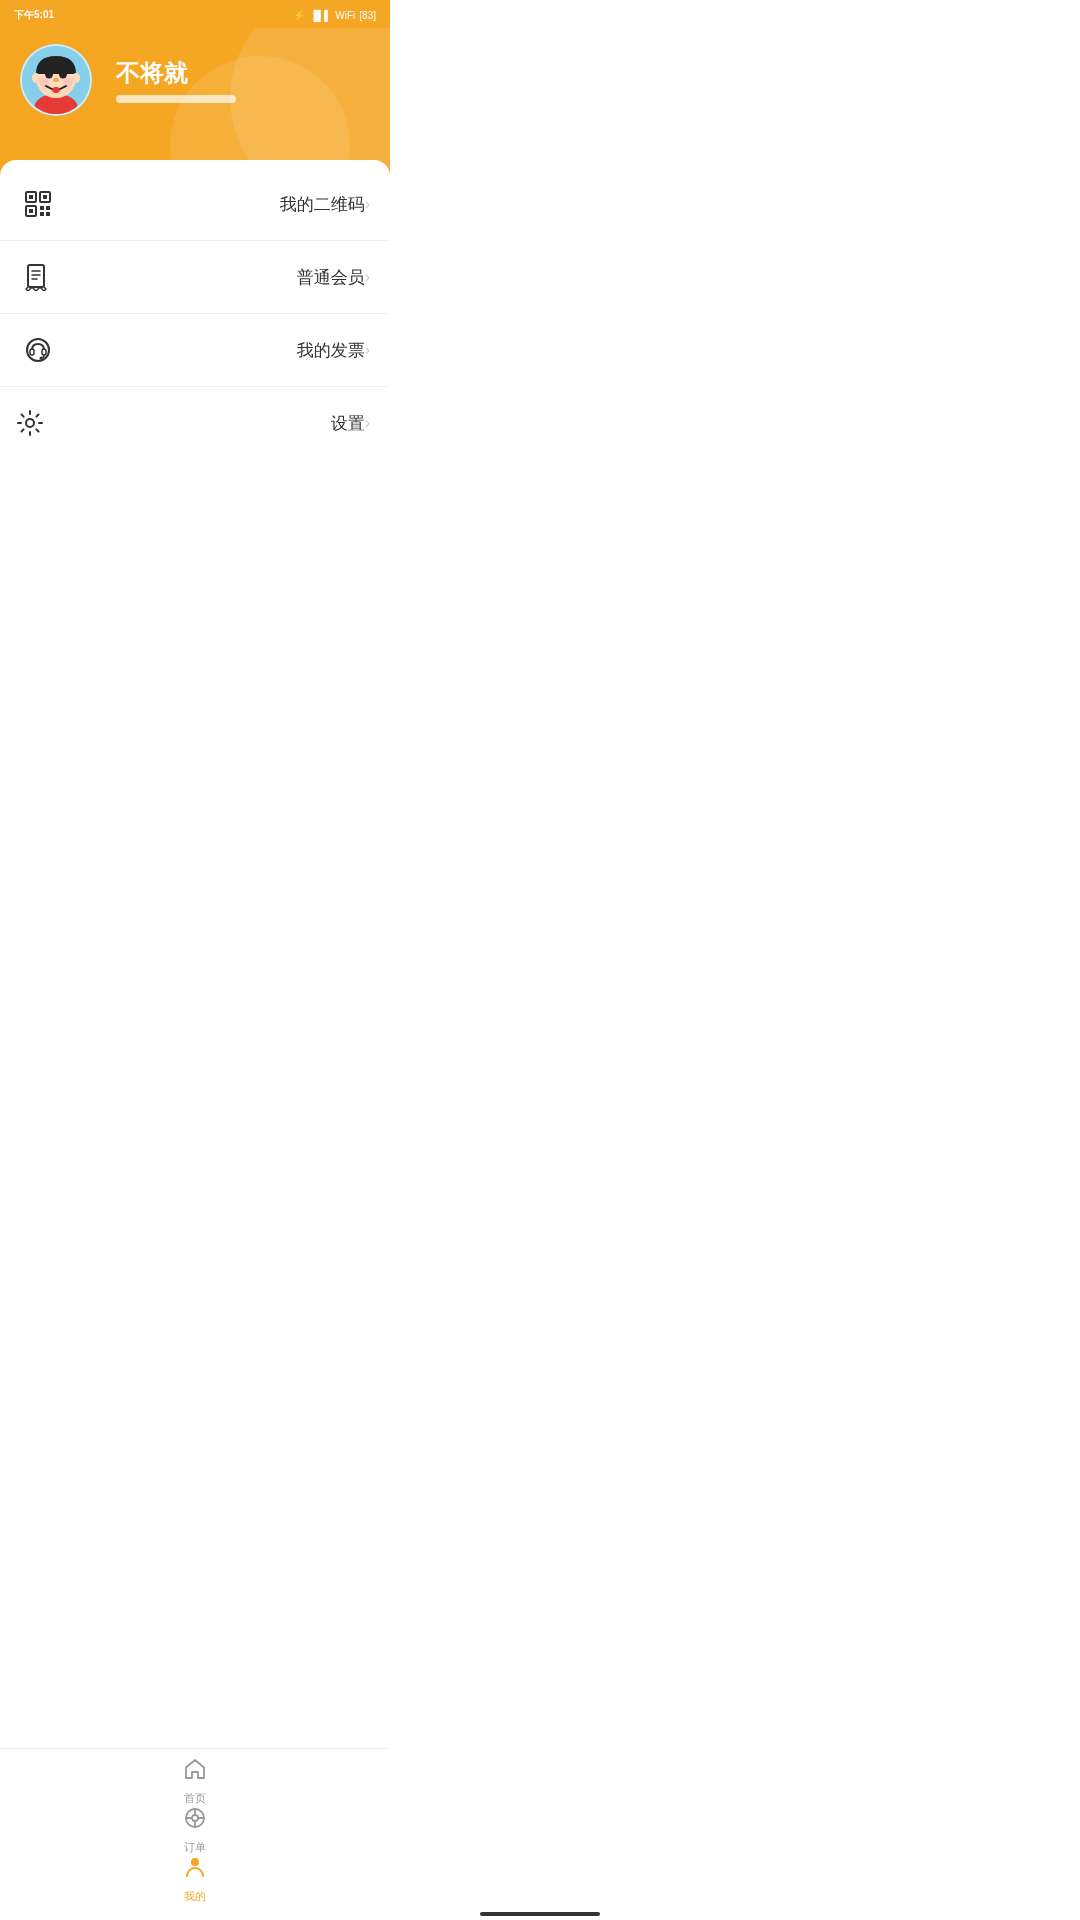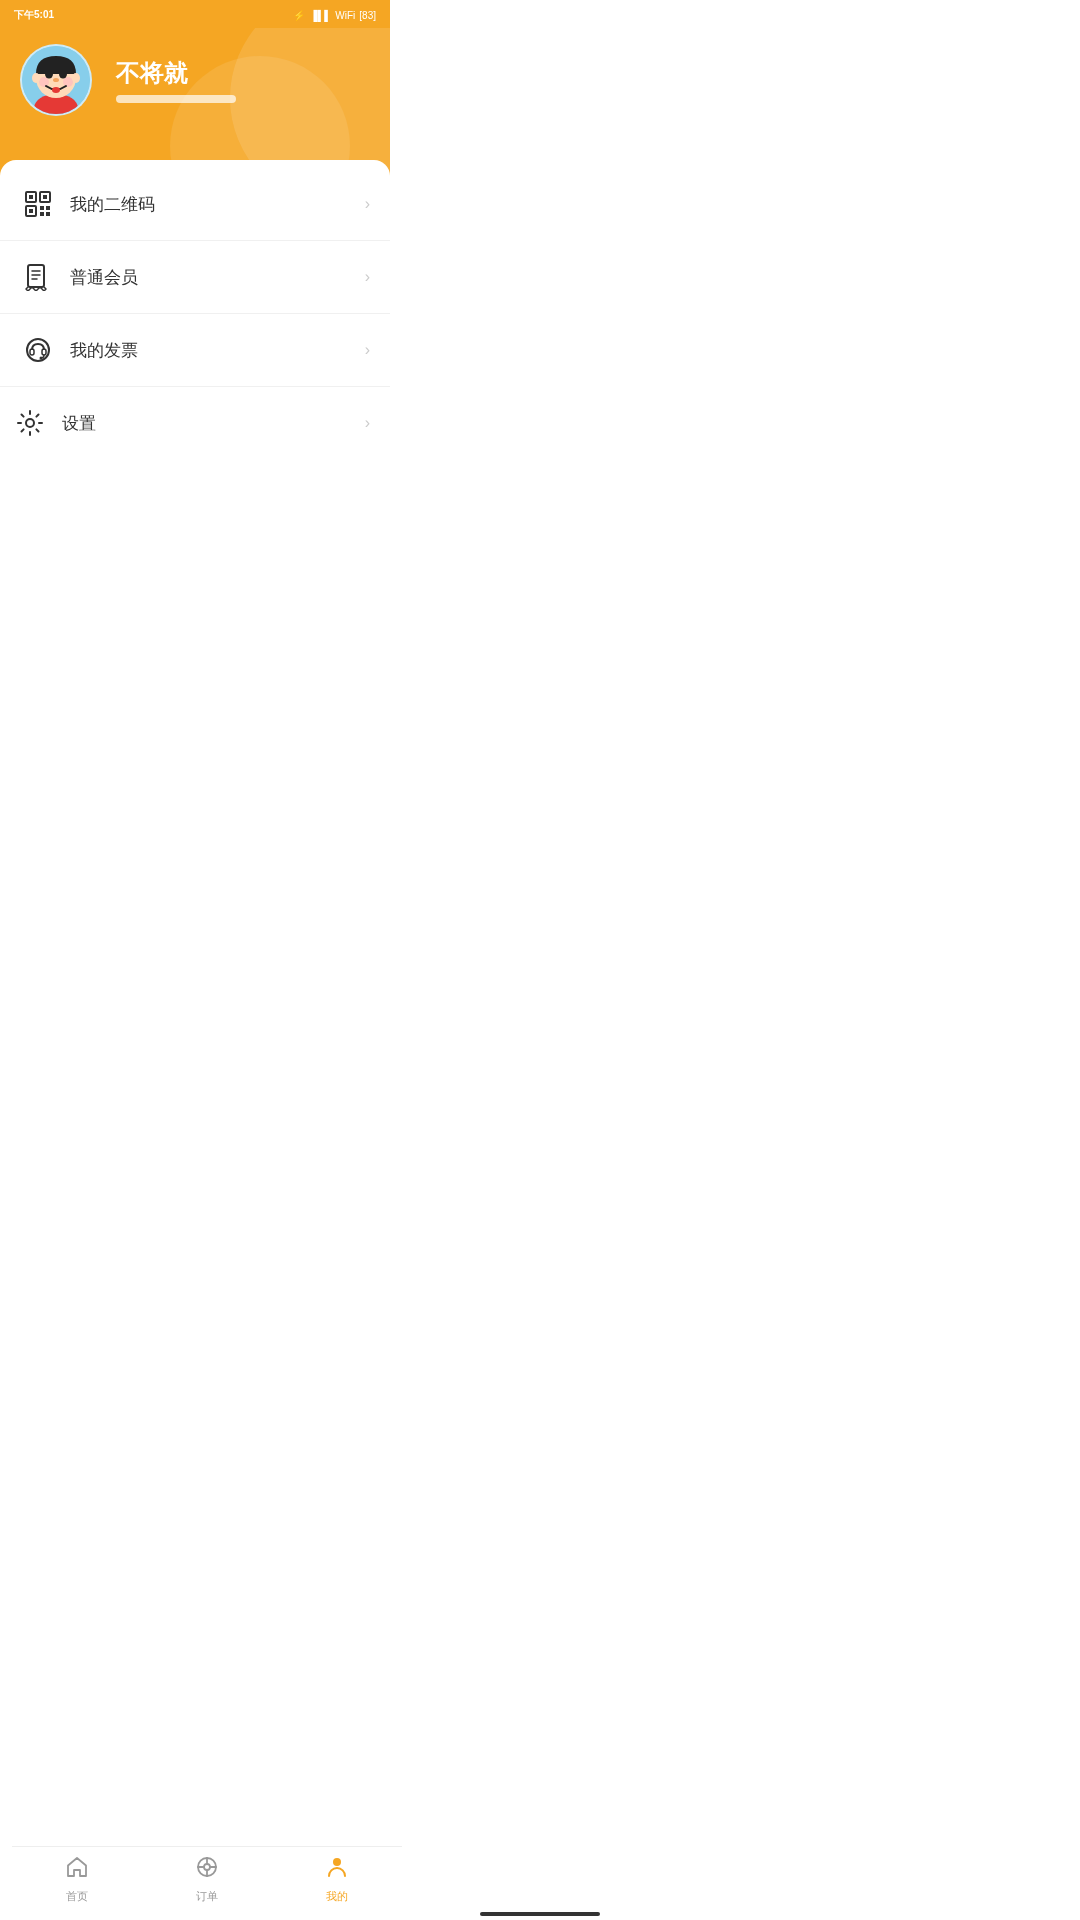--- a/index.html
+++ b/index.html
@@ -186,40 +186,42 @@
       justify-content: center;
       margin-right: 14px;
       flex-shrink: 0;
     }
 
     .menu-text {
       flex: 1;
       font-size: 17px;
       color: #333;
       font-weight: 400;
+      text-align: right;
     }
 
     .menu-arrow {
       font-size: 16px;
       color: #ccc;
     }
 
     
     .bottom-nav {
       position: fixed;
       bottom: 0;
-      left: 12px;
+      left: 0;
       width: 390px;
       background: #fff;
       border-top: 1px solid #eee;
       display: flex;
       align-items: center;
       justify-content: space-around;
       padding: 8px 0 16px;
       z-index: 100;
+      flex-direction: column;
     }
 
     .nav-item {
       display: flex;
       flex-direction: column;
       align-items: center;
       gap: 4px;
       cursor: pointer;
       flex: 1;
     }

